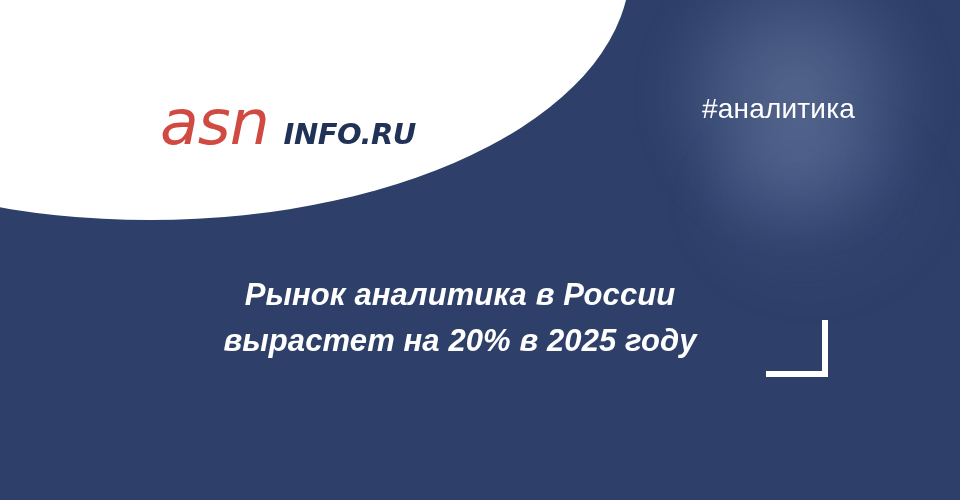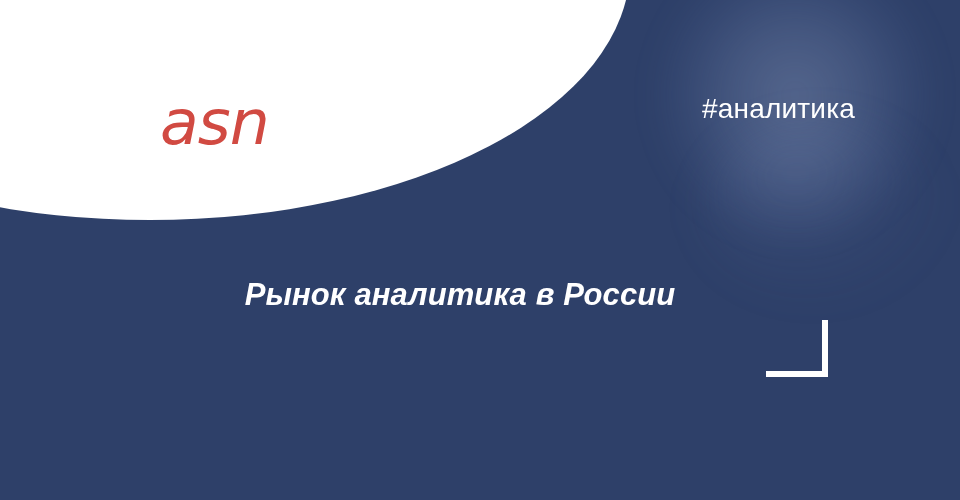--- a/index.html
+++ b/index.html
@@ -152,26 +152,28 @@
 
 <div id="stage">
 
   <div id="glow"></div>
   <div id="glow2"></div>
 
   <div id="white-blob"></div>
 
   <div id="logo">
     <span id="logo-asn">asn</span>
+      <span id="logo-inforu">INFO.RU</span>
   </div>
 
   <div id="hashtag">#аналитика</div>
 
   <div id="title">
     <span class="tline">Рынок аналитика в России</span>
+    <span class="tline">вырастет на 20% в 2025 году</span>
   </div>
 
   <div id="bracket">
     <span class="bar-v"></span>
     <span class="bar-h"></span>
   </div>
 
 </div>
 
 </body></html>

